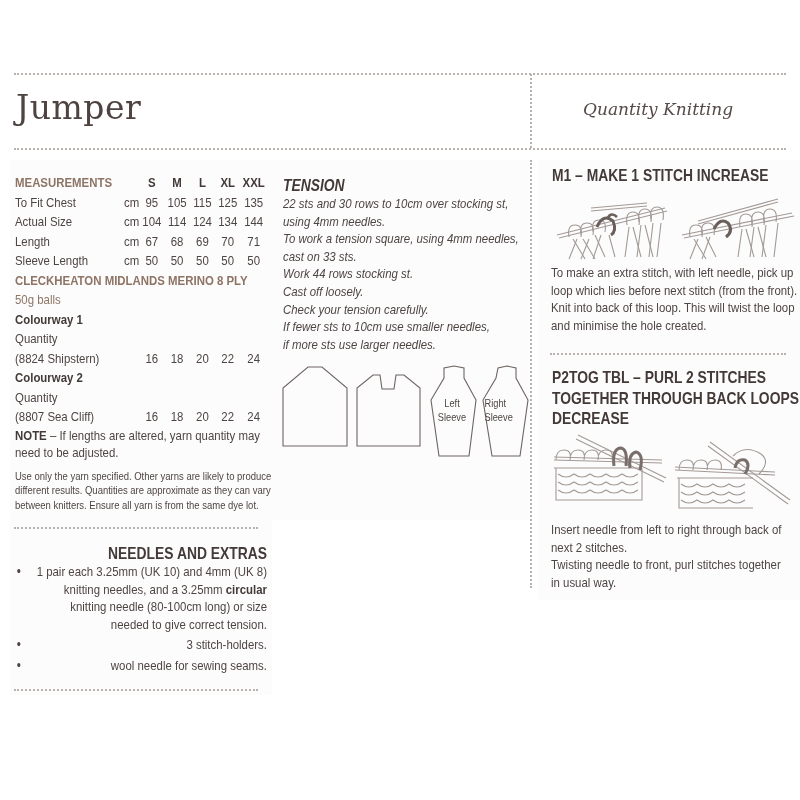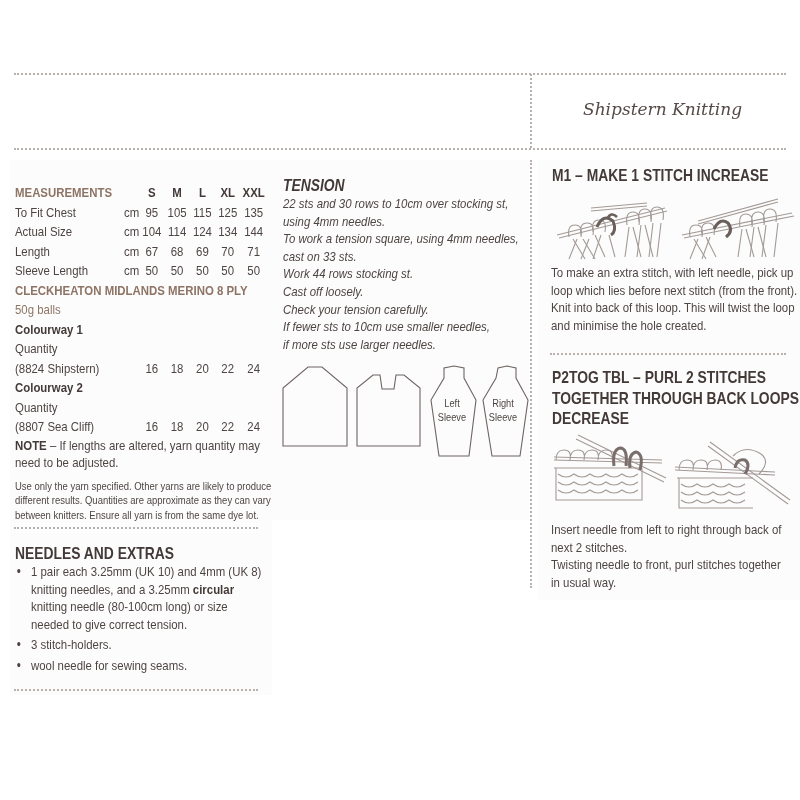--- a/index.html
+++ b/index.html
@@ -33,23 +33,24 @@
 
   <div class="panel" style="left:10px;top:160px;width:262px;height:535px;"></div>
   <div class="panel" style="left:272px;top:160px;width:260px;height:360px;"></div>
   <div class="panel" style="left:538px;top:160px;width:262px;height:440px;"></div>
 
   <div class="dots-h" style="left:14px;top:73px;width:772px;"></div>
   <div class="dots-h" style="left:14px;top:148px;width:772px;"></div>
   <div class="dots-v" style="left:530px;top:74px;height:74px;"></div>
   <div class="dots-v" style="left:530px;top:160px;height:428px;"></div>
 
-  <div class="subtitle">Shipstern Knitting</div>
-
-  <div style="position:absolute;left:15px;top:173px;width:300px;margin-top:10px;">
+  <div class="title">Jumper</div>
+  <div class="subtitle">Quantity Knitting</div>
+
+  <div style="position:absolute;left:15px;top:173px;width:300px;">
     <div class="cond">
       <table class="meas">
         <tbody>
             <tr>
           <td class="brown" style="width:139px;">MEASUREMENTS</td>
           <td style="width:18px;"></td>
           <td class="bold" style="width:35px;text-align:center;">S</td>
           <td class="bold" style="width:35px;text-align:center;">M</td>
           <td class="bold" style="width:35px;text-align:center;">L</td>
           <td class="bold" style="width:35px;text-align:center;">XL</td>
@@ -134,21 +135,21 @@
       <div class="small" style="margin-top:7px;">
         <div>Use only the yarn specified. Other yarns are likely to produce</div>
         <div>different results. Quantities are approximate as they can vary</div>
         <div>between knitters. Ensure all yarn is from the same dye lot.</div>
       </div>
     </div>
   </div>
 
   <div class="dots-h" style="left:14px;top:527px;width:244px;"></div>
 
-  <div style="position:absolute;left:15px;top:544px;width:300px;">
+  <div style="position:absolute;left:15px;top:544px;width:300px;text-align:right;">
     <div class="cond">
       <div class="h2">NEEDLES AND EXTRAS</div>
       <ul class="ne">
         <li>
           <div>1 pair each 3.25mm (UK 10) and 4mm (UK 8)</div>
           <div><span>knitting needles, and a 3.25mm </span><span class="bold">circular</span></div>
           <div>knitting needle (80-100cm long) or size</div>
           <div>needed to give correct tension.</div>
         </li>
         <li style="margin-top:3px;">3 stitch-holders.</li>
@@ -183,21 +184,21 @@
       <path d="M169,101 L161,45 L174,23 L174,13 L184,11 L194,13 L194,23 L206,45 L199,101 Z"></path>
       <path d="M222,101 L213,45 L226,23 L228,13 L237,11 L246,13 L246,23 L258,45 L250,101 Z"></path>
     </g>
   </svg>
   <div style="position:absolute;left:430px;top:396px;width:44px;text-align:center;font-size:11px;line-height:14px;">
     <div class="cond" style="transform-origin:center top;">
       <div>Left</div>
       <div>Sleeve</div>
     </div>
   </div>
-  <div style="position:absolute;left:481px;top:396px;width:44px;text-align:center;font-size:11px;line-height:14px;">
+  <div style="position:absolute;left:481px;top:396px;width:44px;text-align:left;font-size:11px;line-height:14px;">
     <div class="cond" style="transform-origin:center top;">
       <div>Right</div>
       <div>Sleeve</div>
     </div>
   </div>
 
 
   <div style="position:absolute;left:552px;top:166px;width:300px;">
     <div class="cond">
       <div class="h2">M1 – MAKE 1 STITCH INCREASE</div>

